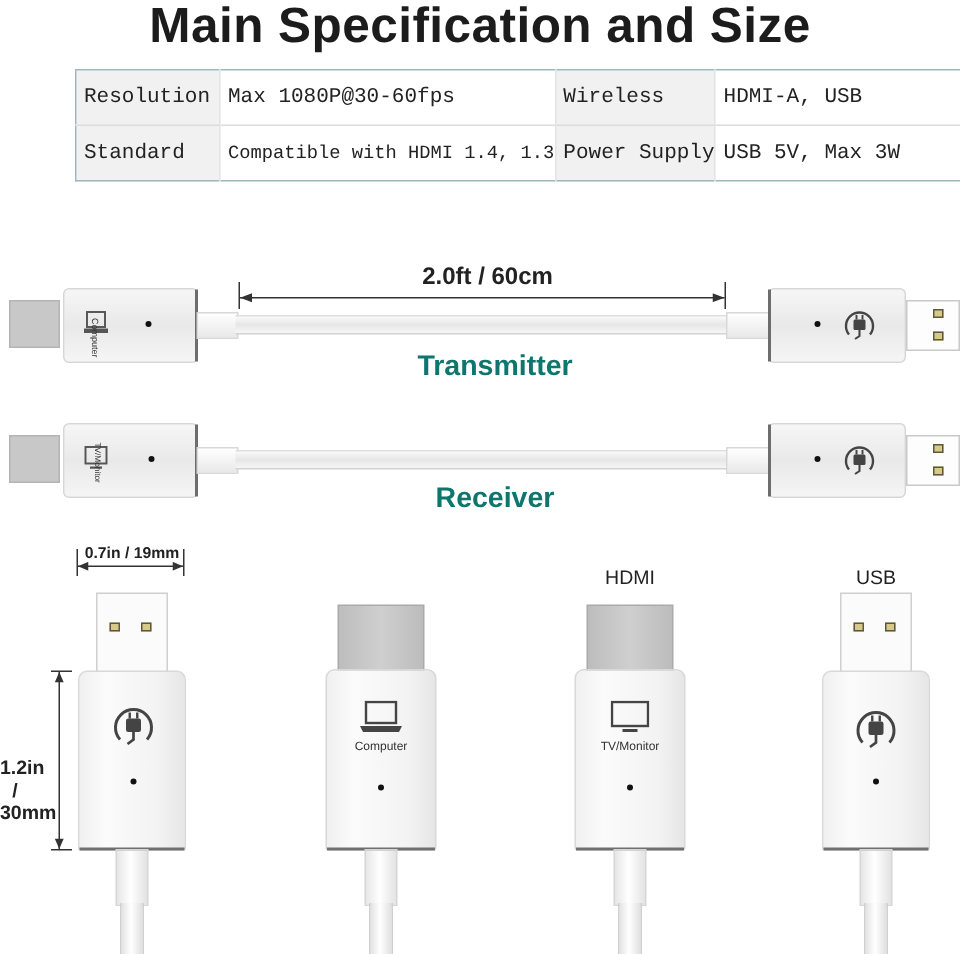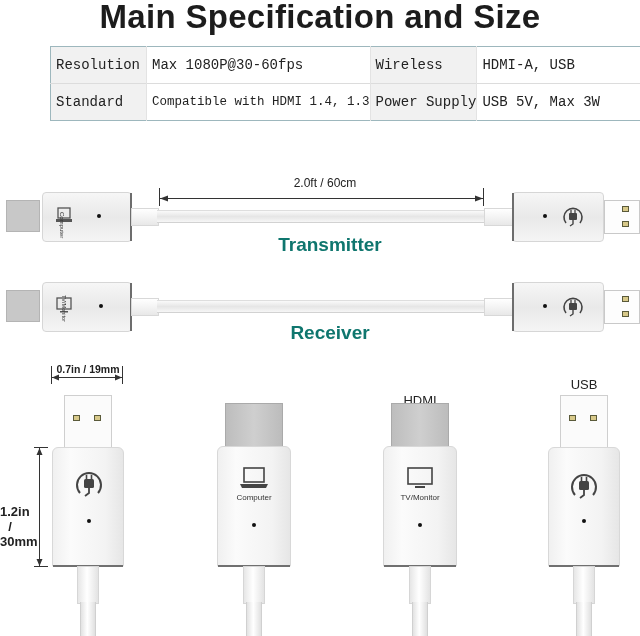--- a/index.html
+++ b/index.html
@@ -21,21 +21,21 @@
   .hdmi-tip-h { background:#c8c8c8; border:1px solid #b4b4b4; }
   .body-h { background:linear-gradient(#f6f6f6,#e9e9e9 50%,#f5f5f5); border:1px solid #d6d6d6; border-radius:4px; }
   .body-h .edge { position:absolute; right:-1px; top:0; bottom:0; width:2px; background:#6d6d6d; }
   .body-h .edgeL { position:absolute; left:-1px; top:0; bottom:0; width:2px; background:#6d6d6d; }
   .strain { background:linear-gradient(#ffffff,#e8e8e8); border:1px solid #d8d8d8; }
   .cable-h { background:linear-gradient(#fafafa,#e6e6e6 50%,#f6f6f6); border-top:1px solid #dedede; border-bottom:1px solid #d2d2d2; }
   .usb-tip-h { background:#fdfdfd; border:1px solid #c9c9c9; }
   .usb-hole { width:5px; height:4px; border:1.5px solid #5a5a3a; background:#d8c98a; }
   .dot { width:4px; height:4px; border-radius:50%; background:#111; }
   .lbl-big { font-size:19px; font-weight:bold; color:#0f766e; }
-  .dim { font-size:12px; color:#222; }
+  .dim { font-size:16px; color:#222;font-weight:bold; }
   .arrow-line { height:1px; background:#333; }
   .tick-v { width:1px; background:#333; }
 
   
   .body-v { background:linear-gradient(90deg,#f0f0f0,#fbfbfb 25%,#f3f3f3 75%,#e6e6e6); border:1px solid #d8d8d8; border-radius:6px 6px 2px 2px; }
   .body-v .bot { position:absolute; left:0; right:0; bottom:-1px; height:2px; background:#707070; }
   .hdmi-tip-v { background:linear-gradient(90deg,#bdbdbd,#cfcfcf 50%,#bcbcbc); border:1px solid #aaa; }
   .usb-tip-v { background:#fbfbfb; border:1px solid #cfcfcf; }
   .strain-v { background:linear-gradient(90deg,#e6e6e6,#ffffff 45%,#e3e3e3); border:1px solid #d6d6d6; }
   .cable-v { background:linear-gradient(90deg,#e2e2e2,#ffffff 45%,#e0e0e0); border-left:1px solid #d0d0d0; border-right:1px solid #d0d0d0; }
@@ -195,21 +195,21 @@
         <rect x="4" y="1" width="20" height="14" fill="none" stroke="#444" stroke-width="1.6"></rect>
         <path d="M0 17 L28 17 L26 21 L2 21 Z" fill="#444"></path>
       </svg>
     <div class="abs tiny" style="left:0; top:46px; width:72px; font-size:8px;">Computer</div>
     <div class="abs dot" style="left:34px; top:76px;"></div>
   </div>
   <div class="abs strain-v" style="left:27px; top:163px; width:20px; height:36px;"></div>
   <div class="abs cable-v" style="left:30px; top:199px; width:14px; height:34px;"></div>
 </div>
 
-<div class="abs cap" style="left:382px; top:377px; width:76px;margin-top:16px;">HDMI</div>
+<div class="abs cap" style="left:382px; top:377px; width:76px;">HDMI</div>
 <div class="abs" style="left:382px; top:403px; width:76px; height:233px;">
   <div class="abs hdmi-tip-v" style="left:9px; top:0; width:56px; height:43px;"></div>
   <div class="abs body-v" style="left:1px; top:43px; width:72px; height:119px;">
     <div class="bot"></div>
     <svg class="abs" style="left:23px; top:20px;" width="26" height="22">
         <rect x="1" y="1" width="24" height="16" fill="none" stroke="#444" stroke-width="1.6"></rect>
         <rect x="8" y="19" width="10" height="2" fill="#444"></rect>
       </svg>
     <div class="abs tiny" style="left:0; top:46px; width:72px; font-size:8px;">TV/Monitor</div>
     <div class="abs dot" style="left:34px; top:76px;"></div>

